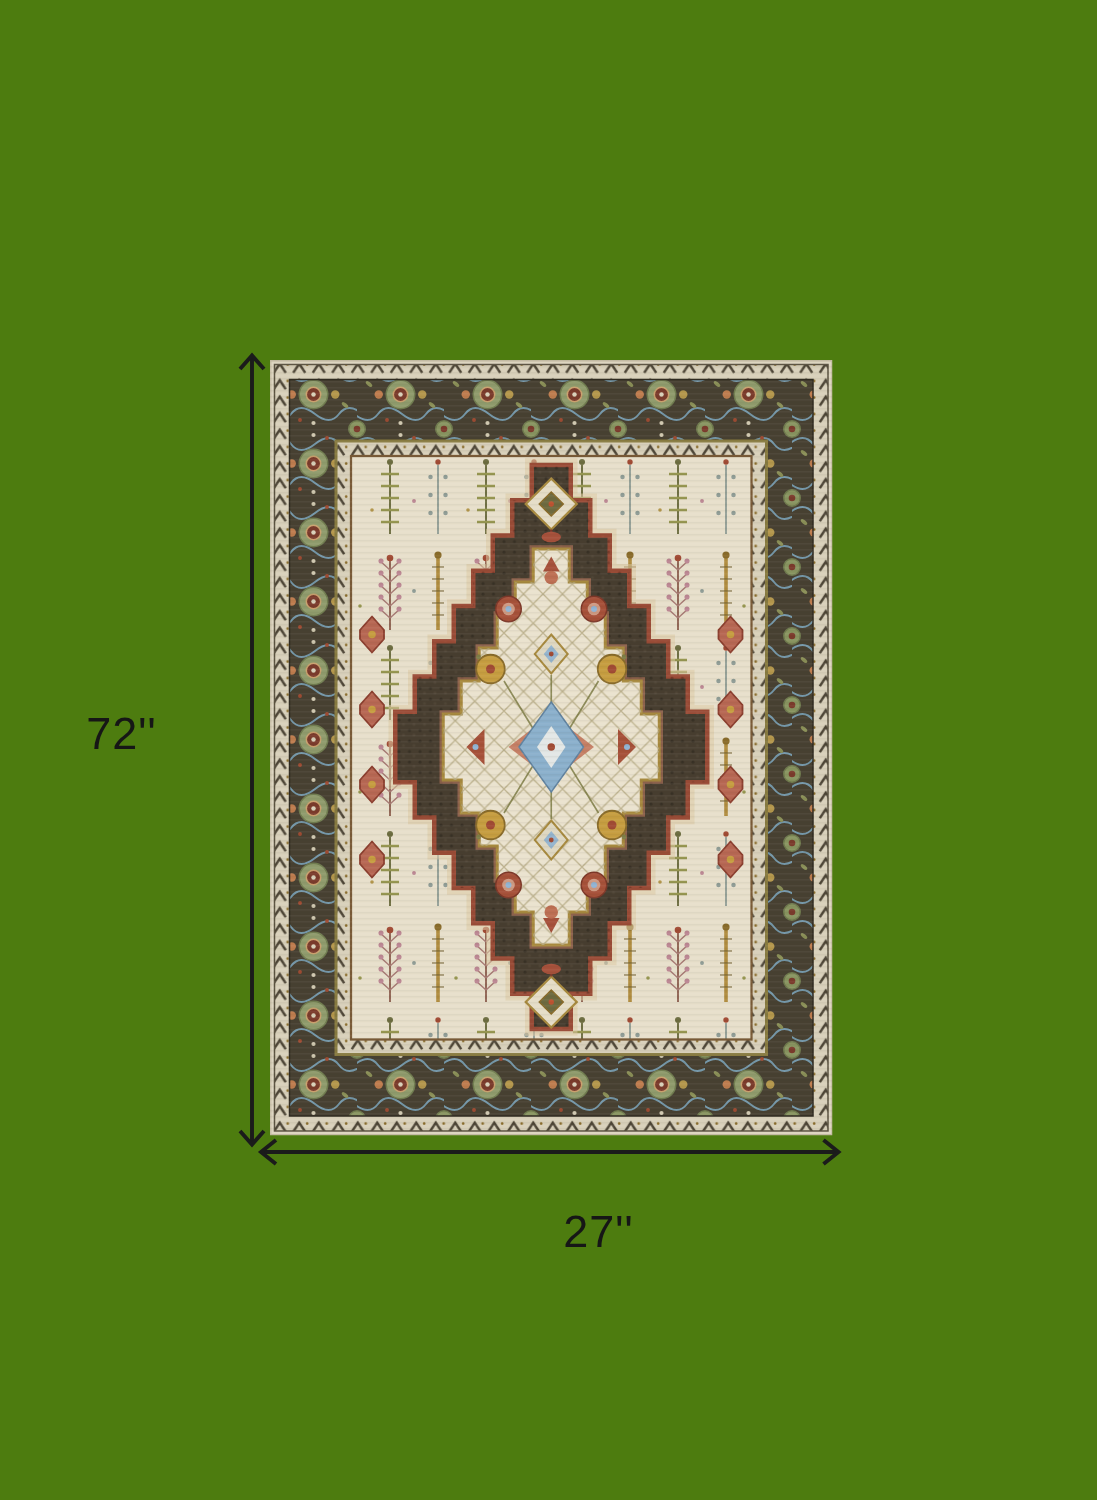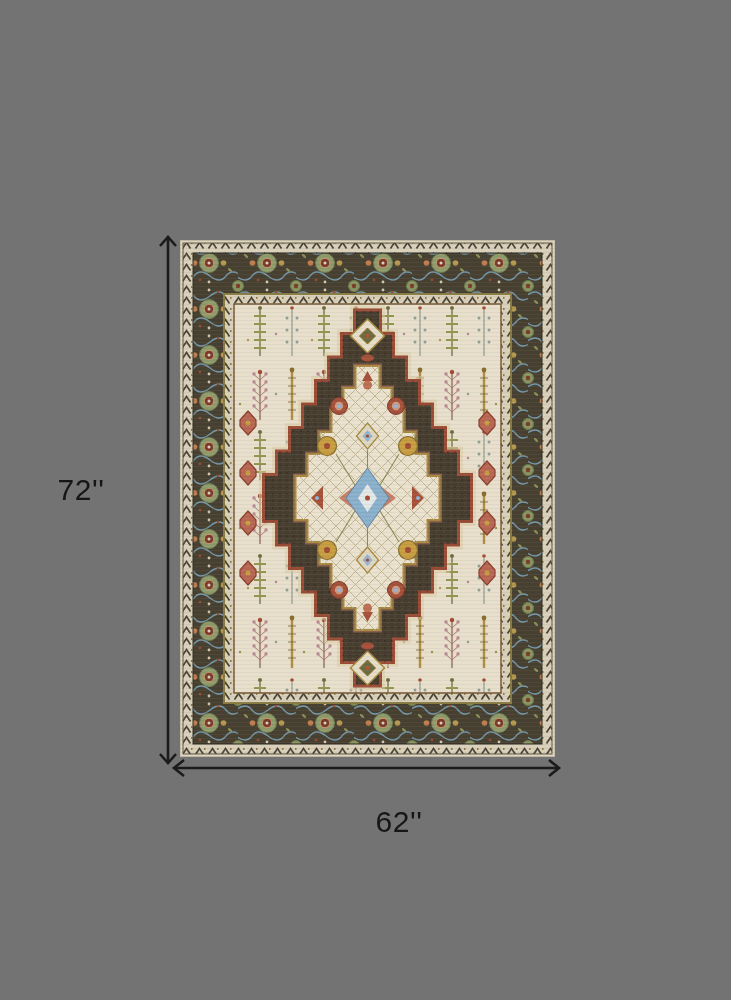--- a/index.html
+++ b/index.html
@@ -1,17 +1,17 @@
 <!DOCTYPE html>
 <html><head>
 <meta charset="utf-8">
 <style>
   html,body{margin:0;padding:0;background:#ffffff;}
   .stage{
-    position:relative;width:731px;height:1000px;background:#737373;overflow:hidden;
+    position:relative;width:731px;height:1000px;background:#4d7c0f;overflow:hidden;
     font-family:"Liberation Sans","DejaVu Sans",sans-serif;
   }
   .abs{position:absolute;}
   .rug-svg{left:180px;top:240px;width:375px;height:517px;filter:saturate(.97);}
   .varrow-svg{left:157px;top:231px;width:22px;height:536px;}
   .harrow-svg{left:167px;top:756px;width:398px;height:24px;}
   .dim-label{
     position:absolute;font-size:30px;line-height:32px;color:#161616;
     letter-spacing:.5px;white-space:nowrap;
   }
@@ -273,15 +273,15 @@
 
   <svg class="abs harrow-svg" viewBox="0 0 398 24" xmlns="http://www.w3.org/2000/svg">
     <g stroke="#1b1b1b" stroke-width="2.6" fill="none">
       <line x1="8" y1="12" x2="391" y2="12"></line>
       <polyline points="17,4 7,12 17,20"></polyline>
       <polyline points="382,4 392,12 382,20"></polyline>
     </g>
   </svg>
 
   <div class="dim-label v">72''</div>
-  <div class="dim-label h">62''</div>
+  <div class="dim-label h">27''</div>
 
 </div>
 
 </body></html>

